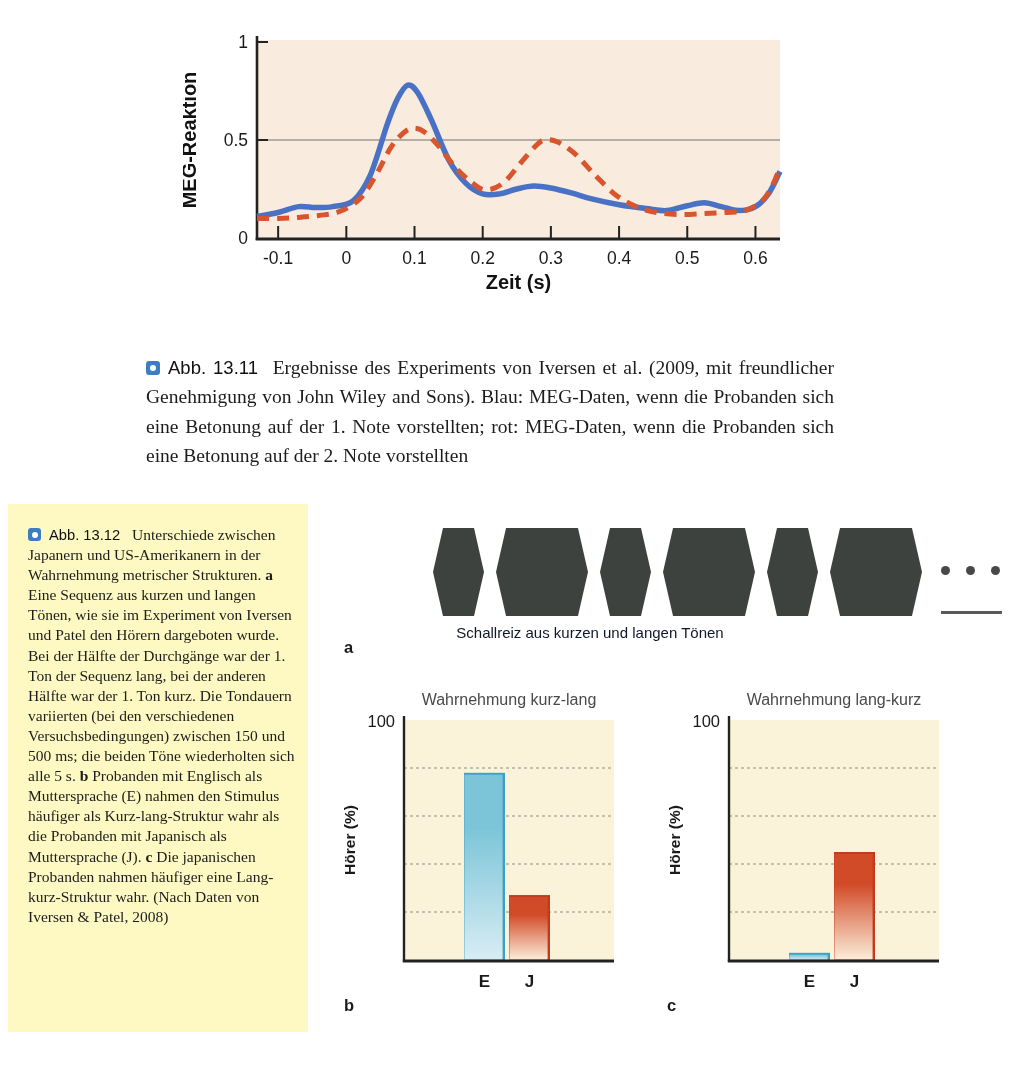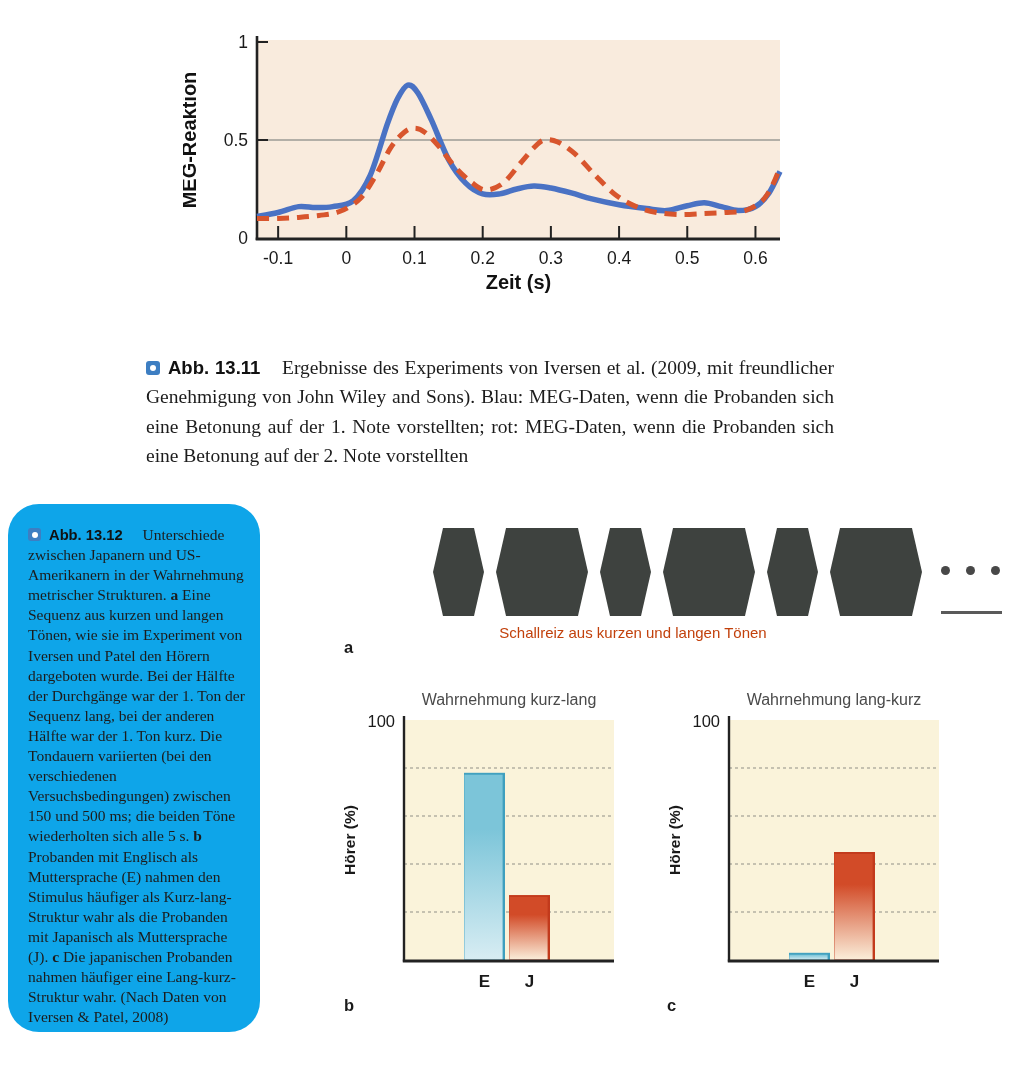--- a/index.html
+++ b/index.html
@@ -11,35 +11,35 @@
   .fig-icon{display:inline-block;width:14px;height:14px;background:#3d7ec2;border-radius:3px;
             position:relative;vertical-align:-1px;margin-right:8px;}
   .fig-icon::after{content:'';position:absolute;left:4px;top:4px;width:6px;height:6px;
             background:#fff;border-radius:50%;}
   .fig-icon.small{width:13px;height:13px;vertical-align:-1px;}
   .fig-icon.small::after{left:3.5px;top:3.5px;width:6px;height:6px;}
 
   
   .cap-1311{left:146px;top:333px;width:688px;font-size:19.5px;line-height:29.5px;
             text-align:justify;}
-  .cap-panel{left:8px;top:504px;width:252px;height:528px;background:#0ea5e9;border-radius:31px;}
+  .cap-panel{left:8px;top:504px;width:300px;height:528px;background:#fef9c3;}
   .cap-1312{margin:0;padding:21px 12px 0 20px;font-size:15.5px;line-height:20.1px;text-align:left;}
-  .seg-label{font-family:"Liberation Sans",sans-serif;font-weight:700;font-size:0.95em;
-             color:#111;margin-right:16px;}
+  .seg-label{font-family:"Liberation Sans",sans-serif;font-weight:400;font-size:0.95em;
+             color:#111;margin-right:8px;}
   .seg-italic{}
   .seg-bold{font-weight:700;}
 
   
   .tones{left:433px;top:528px;width:500px;height:88px;}
   .hex{position:absolute;top:0;height:88px;background:#3e423f;}
   .dots{left:941px;top:566px;display:flex;gap:16px;}
   .dot{width:9px;height:9px;border-radius:50%;background:#484848;}
   .cont-line{left:941px;top:611px;width:61px;height:3px;background:#5a5a5a;}
-  .tone-label{left:473px;top:624px;width:320px;text-align:center;
-              font-family:"Liberation Sans",sans-serif;font-size:15px;color:#c2410c;}
+  .tone-label{left:430px;top:624px;width:320px;text-align:center;
+              font-family:"Liberation Sans",sans-serif;font-size:15px;color:#0f172a;}
 
   
   .plabel{font-family:"Liberation Sans",sans-serif;font-weight:700;font-size:16.5px;color:#1a1a1a;}
 
   
   .tick{font:17.5px "Liberation Sans",sans-serif;fill:#1b1b1b;}
   .axis-label{font:700 20px "Liberation Sans",sans-serif;fill:#111;}
   .btick{font:16.5px "Liberation Sans",sans-serif;fill:#1a1a1a;}
   .btitle{font:16px "Liberation Sans",sans-serif;fill:#4a4a4a;}
   .bylabel{font:700 15.5px "Liberation Sans",sans-serif;fill:#1a1a1a;}

